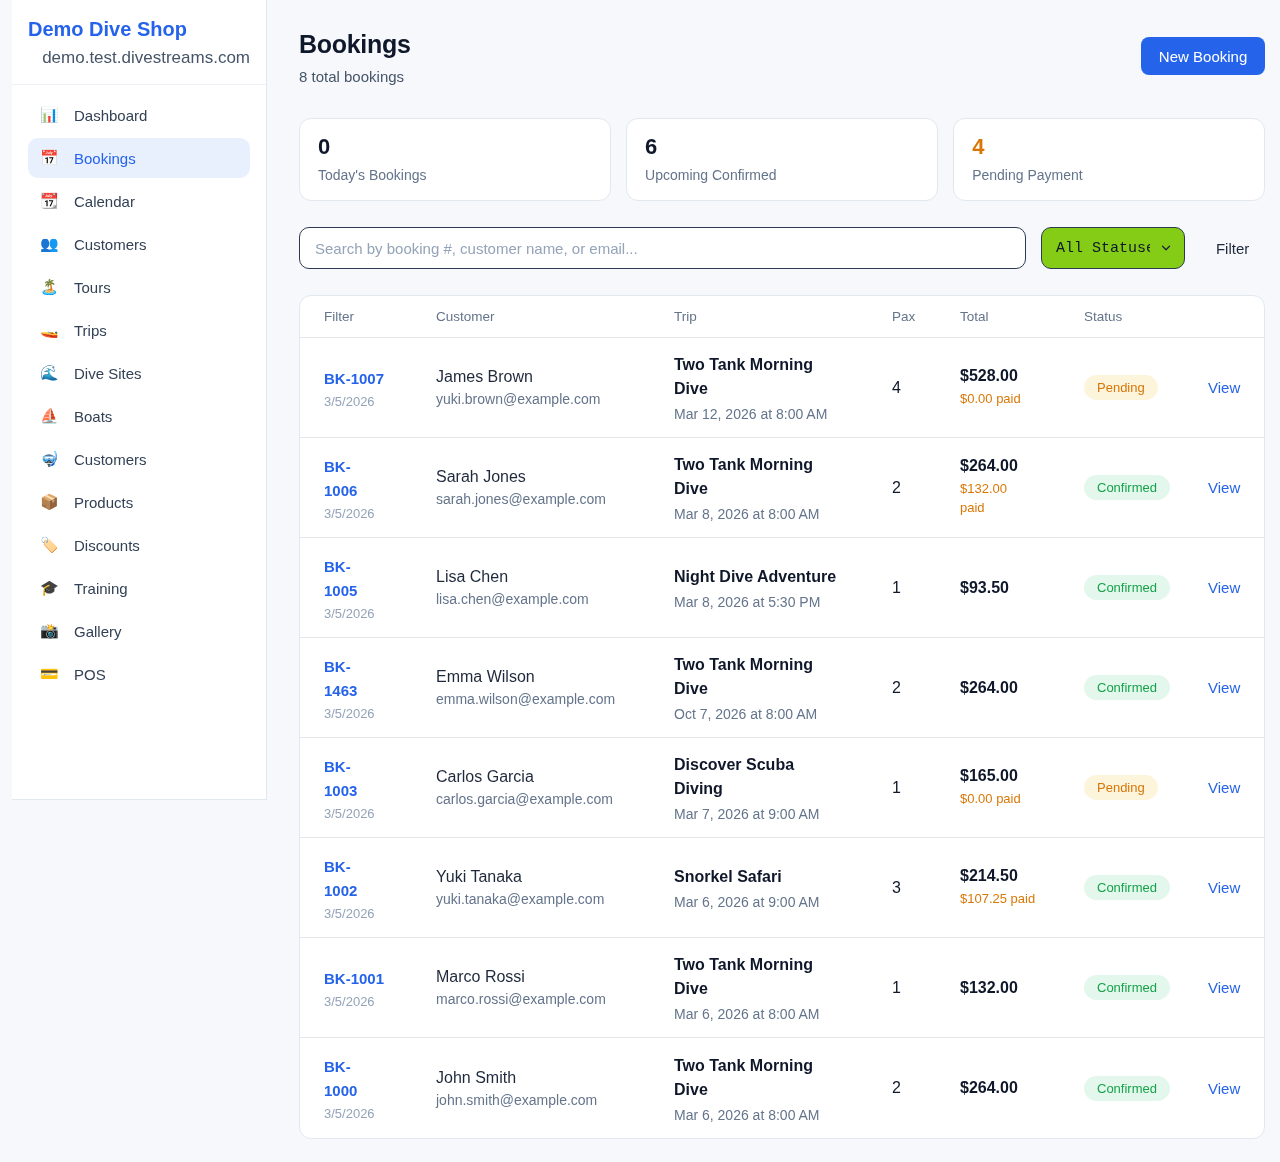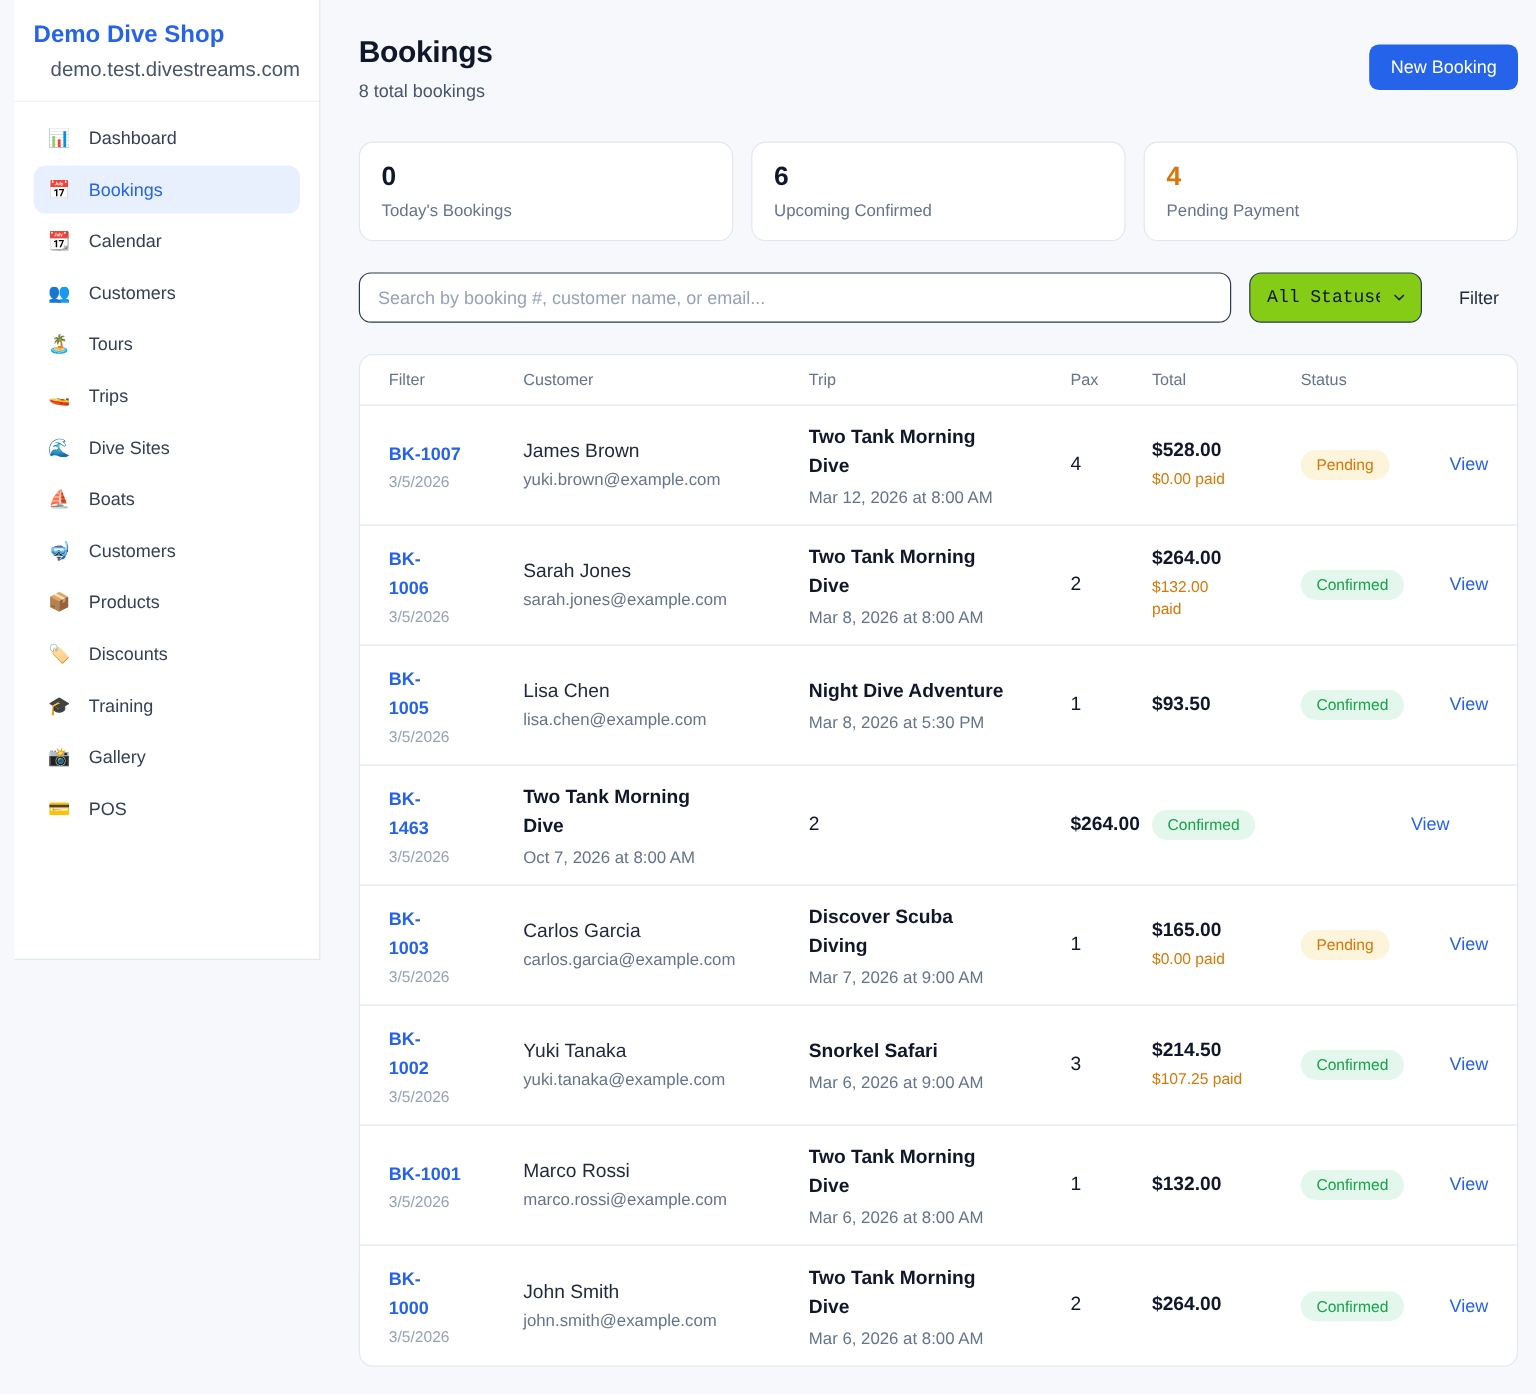--- a/index.html
+++ b/index.html
@@ -291,20 +291,24 @@
             <div class="pax">1</div>
             <div class="cell">
               <div class="amount">$93.50</div>
             </div>
             <div class="cell"><span class="badge" style="background: rgb(228, 247, 236); color: rgb(22, 163, 74);">Confirmed</span></div>
             <a class="view">View</a>
           </div>
           <div class="row">
             <div class="cell"><a class="bid">BK-1463</a><div class="bdate">3/5/2026</div></div>
             <div class="cell">
+              <div class="cname">Emma Wilson</div>
+              <div class="cemail">emma.wilson@example.com</div>
+            </div>
+            <div class="cell">
               <div class="trip-title">Two Tank Morning Dive</div>
               <div class="trip-date">Oct 7, 2026 at 8:00 AM</div>
             </div>
             <div class="pax">2</div>
             <div class="cell">
               <div class="amount">$264.00</div>
             </div>
             <div class="cell"><span class="badge" style="background: rgb(228, 247, 236); color: rgb(22, 163, 74);">Confirmed</span></div>
             <a class="view">View</a>
           </div>

